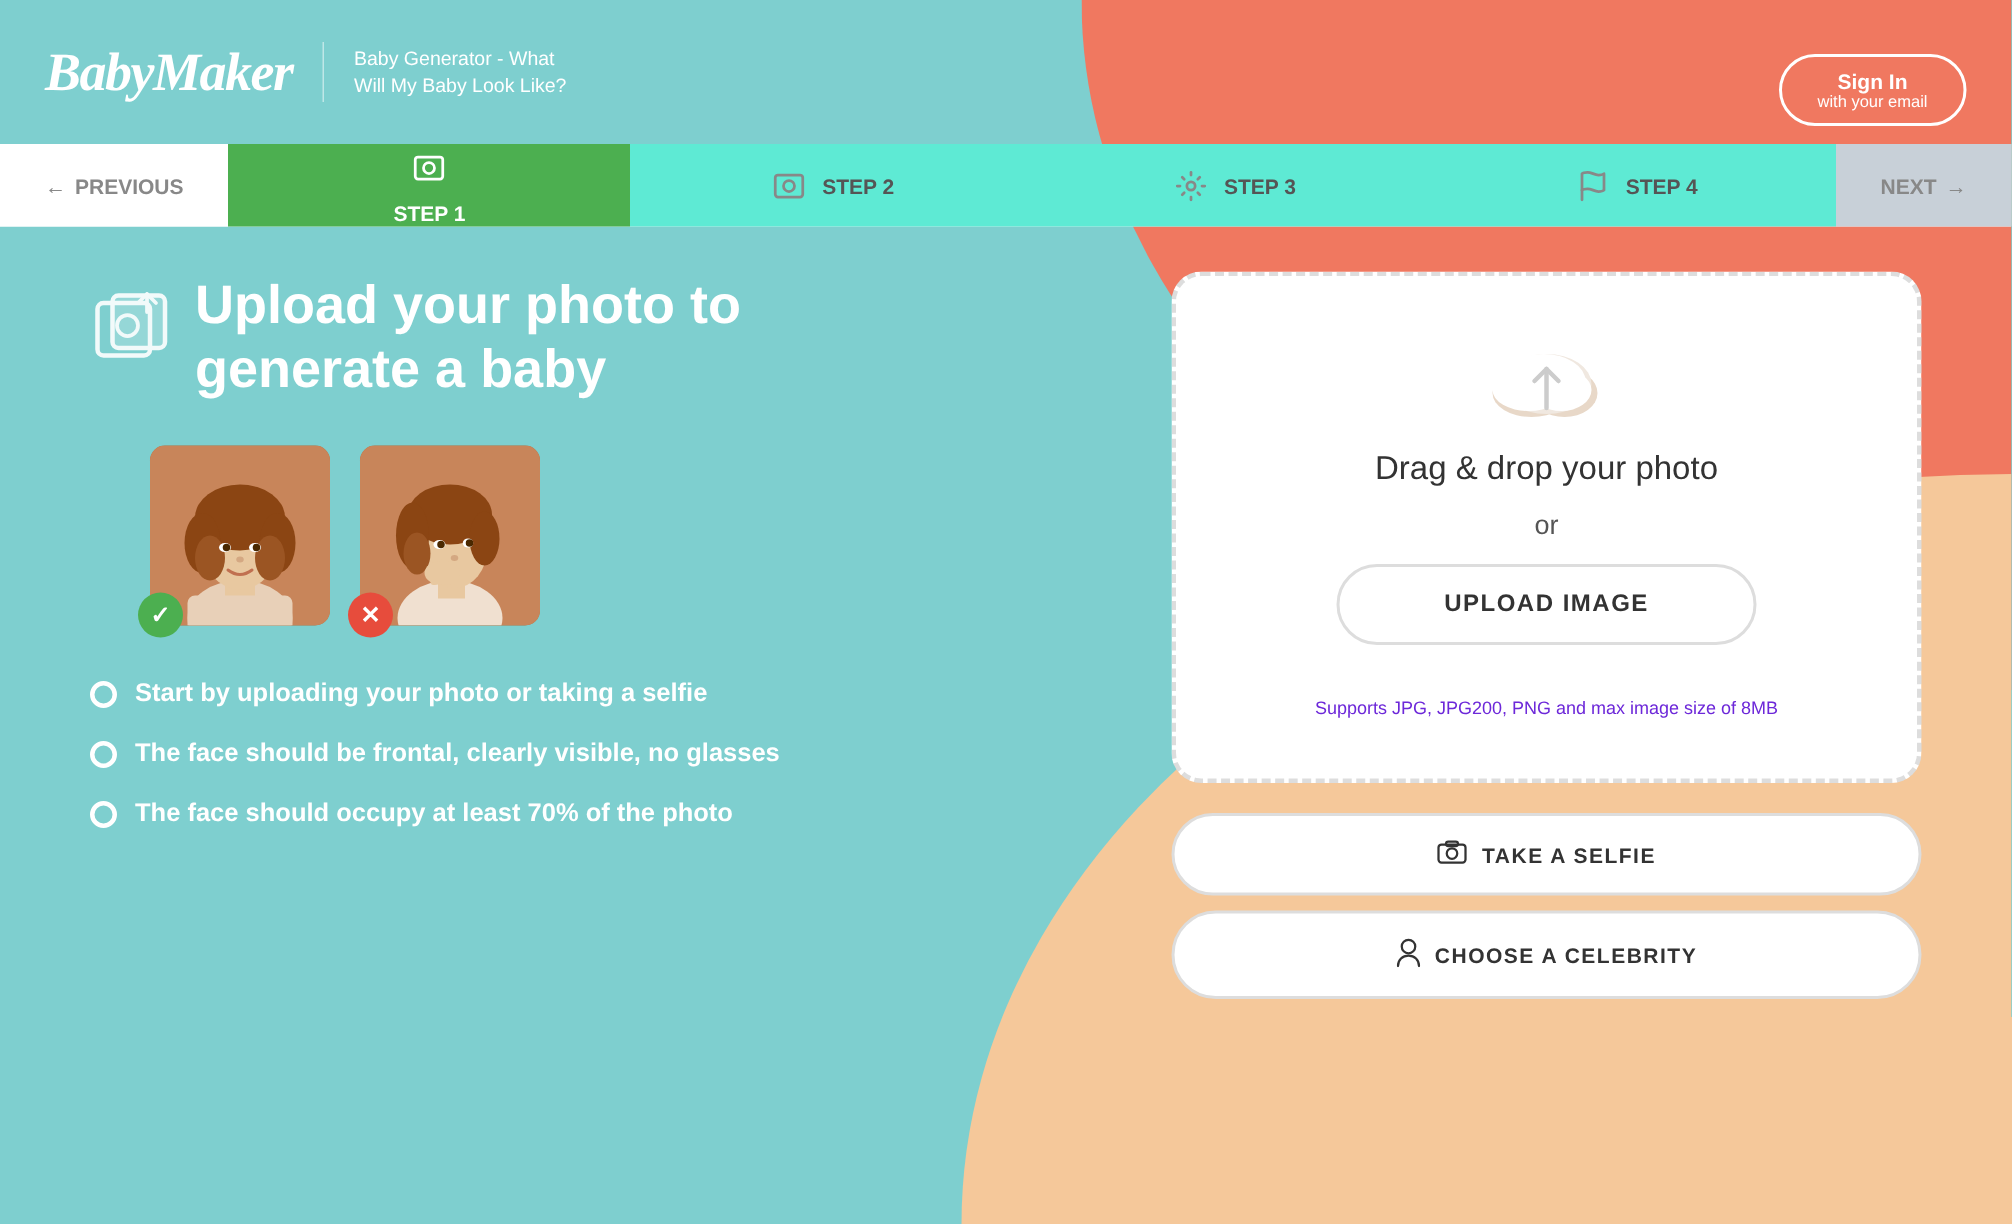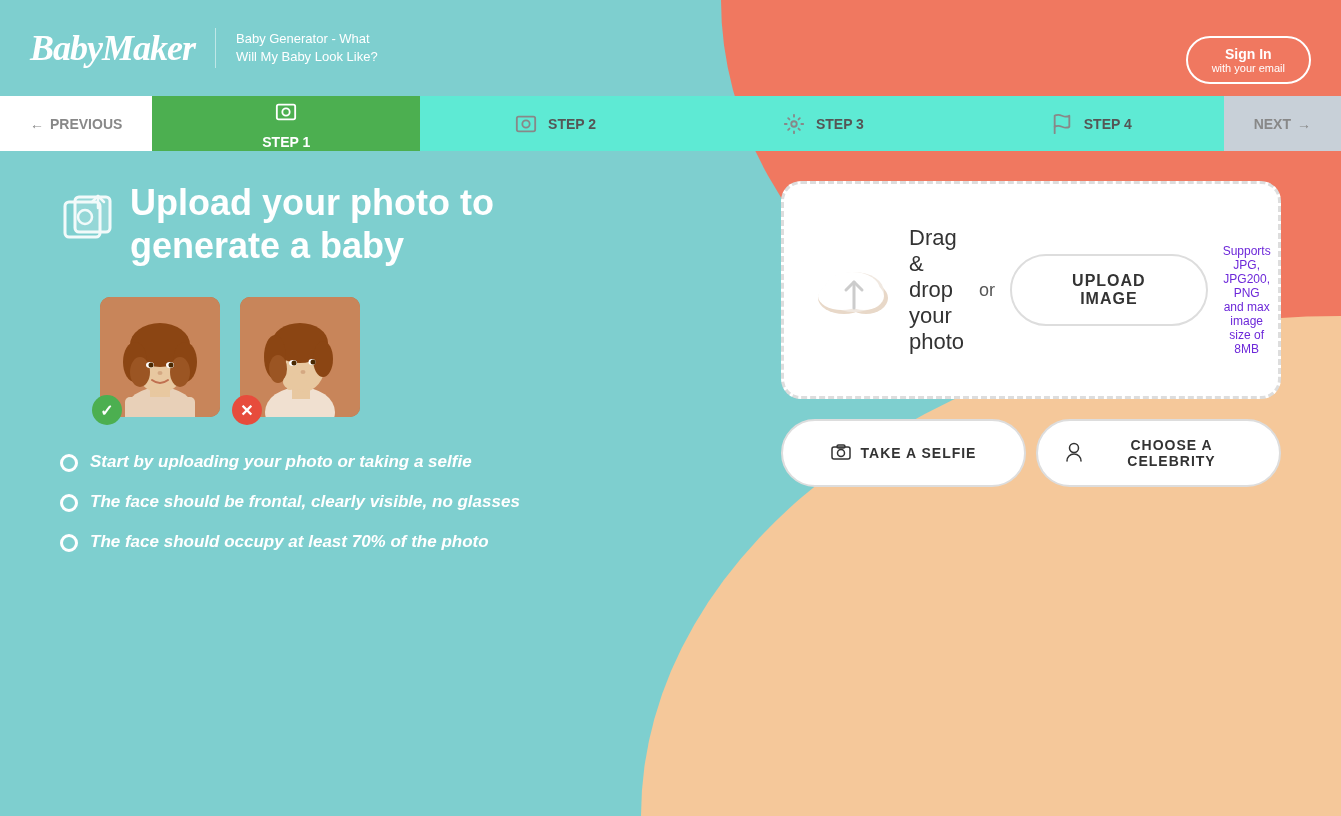--- a/index.html
+++ b/index.html
@@ -209,21 +209,20 @@
       padding: 0;
     }
     .instructions li {
       display: flex;
       align-items: flex-start;
       gap: 12px;
       margin-bottom: 20px;
       font-size: 17px;
       font-weight: bold;
       color: white;
-      font-style: italic;
     }
     .bullet-ring {
       width: 18px;
       height: 18px;
       border: 3px solid white;
       border-radius: 50%;
       flex-shrink: 0;
       margin-top: 2px;
     }
 
@@ -236,21 +235,21 @@
       gap: 20px;
     }
 
     .upload-card {
       background: white;
       border-radius: 20px;
       border: 3px dashed #ddd;
       width: 100%;
       padding: 40px 30px;
       display: flex;
-      flex-direction: row;
+      flex-direction: column;
       align-items: center;
       gap: 15px;
     }
     .cloud-icon {
       width: 80px;
       height: 60px;
       display: flex;
       align-items: center;
       justify-content: center;
     }
@@ -281,20 +280,21 @@
       color: #6d28d9;
       text-align: center;
       margin-top: 20px;
     }
 
     .bottom-btns {
       display: flex;
       gap: 10px;
       width: 100%;
       justify-content: space-between;
+      flex-direction: column;
     }
     .selfie-btn, .celebrity-btn {
       background: white;
       border: 2px solid #ddd;
       border-radius: 40px;
       padding: 16px 28px;
       font-size: 14px;
       font-weight: bold;
       letter-spacing: 1px;
       color: #333;

